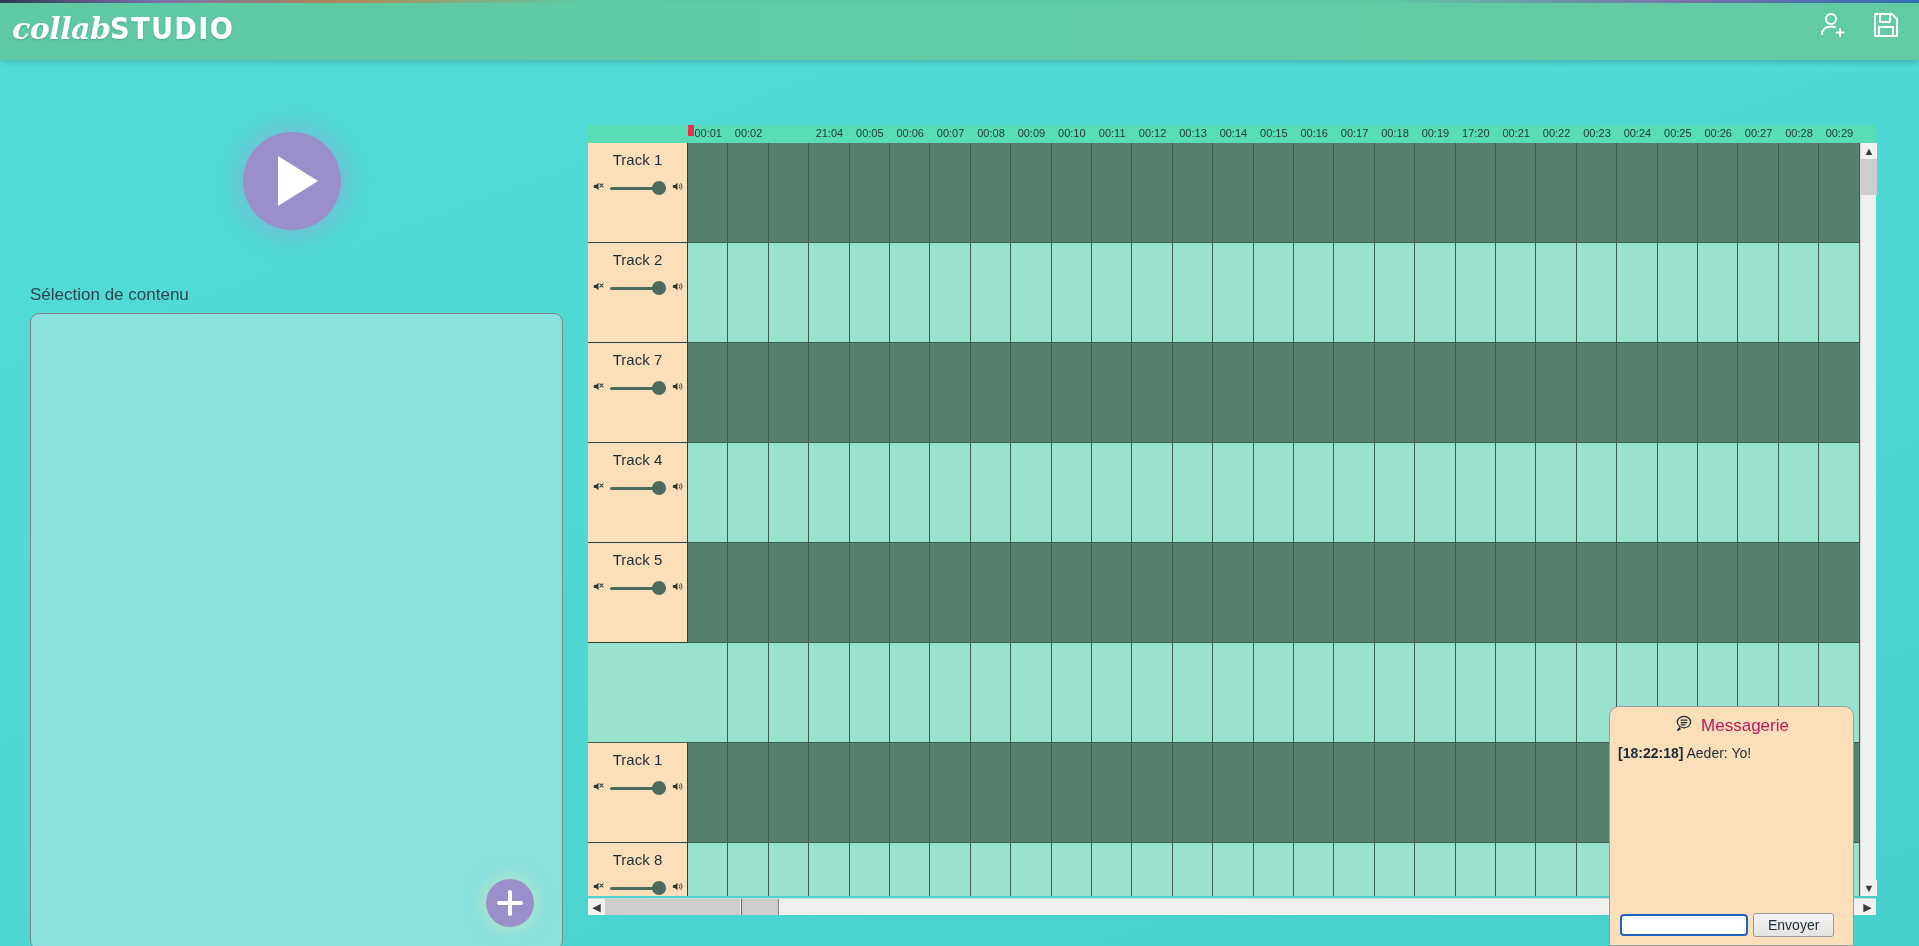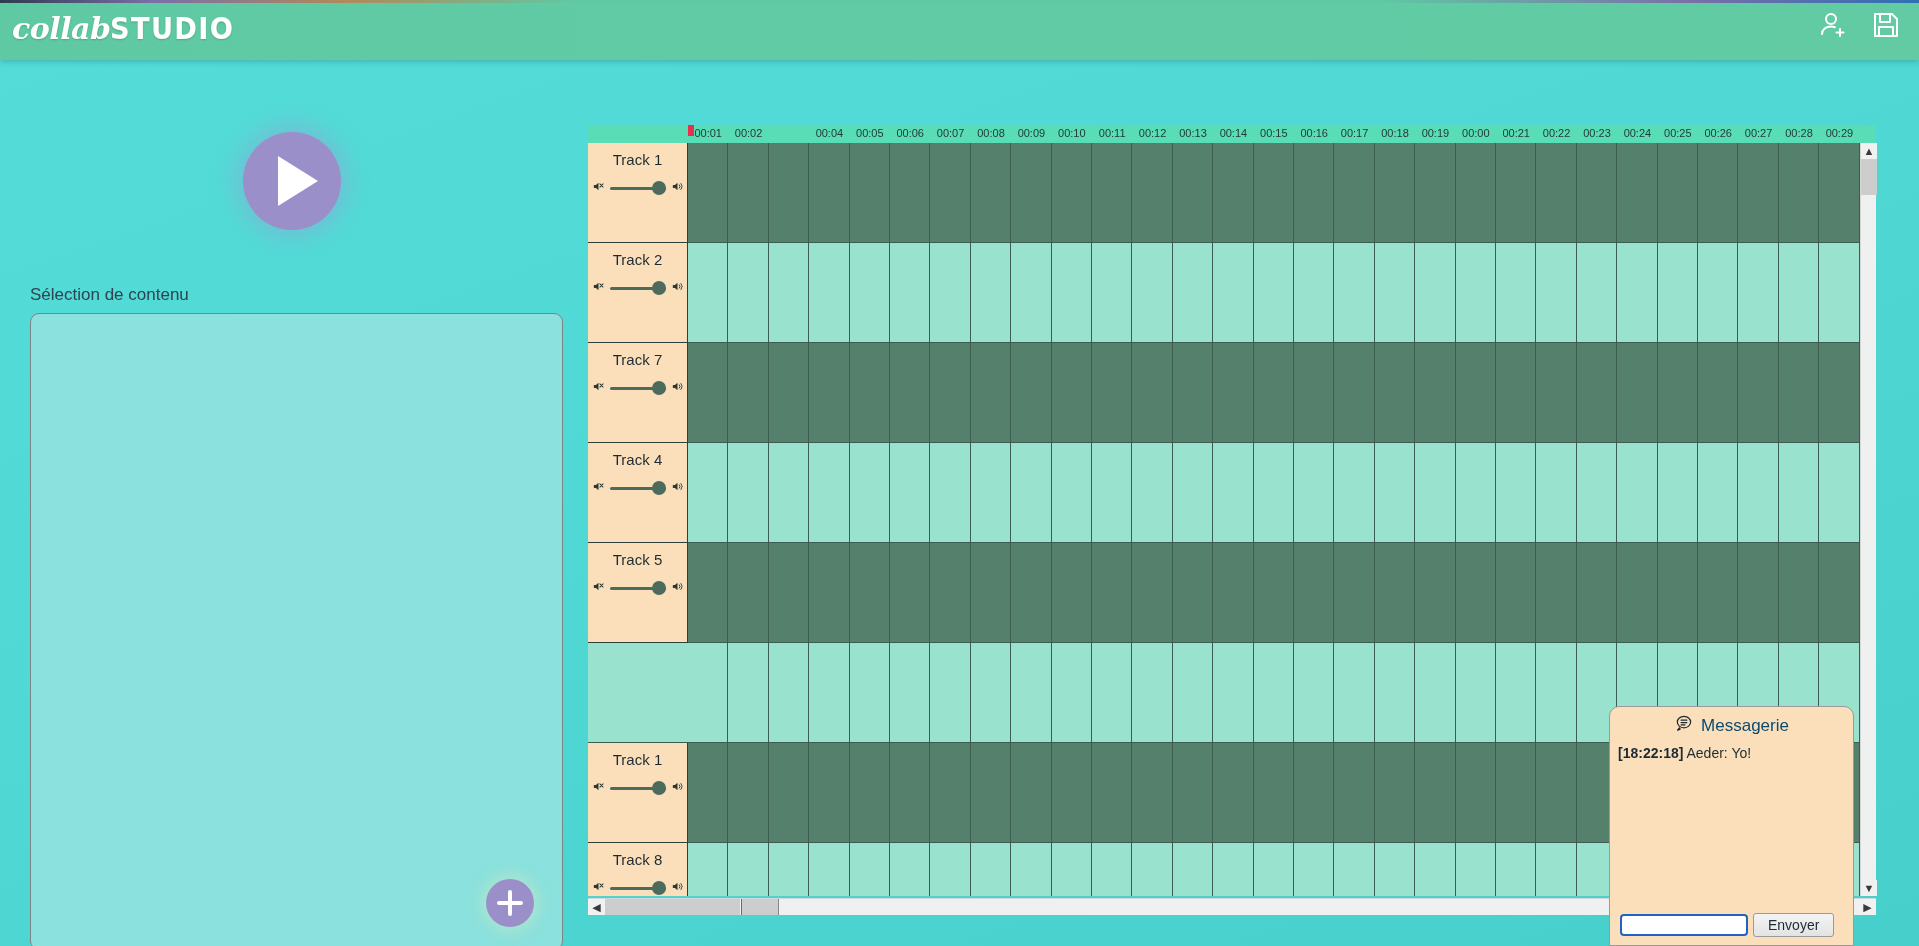--- a/index.html
+++ b/index.html
@@ -347,21 +347,21 @@
     box-sizing: border-box;
     z-index: 30;
   }
   #msg-title {
     display: flex;
     align-items: center;
     justify-content: center;
     gap: 8px;
     padding-top: 7px;
     font-size: 17px;
-    color: #0c4a6e;
+    color: #be185d;
   }
   #msg-list {
     padding: 7px 8px 0 8px;
     font-size: 14px;
     color: #1c2b33;
     height: 160px;
     overflow: hidden;
   }
   .msg-line { margin-bottom: 10px; line-height: 1.25; }
   .msg-time { font-weight: 700; }
@@ -444,37 +444,37 @@
 
 </div>
 
 <div id="daw">
 
   <div id="ruler">
     <div id="playhead-flag"></div>
   <div class="tick-label" style="left: 120.2px;">00:01</div>
       <div class="tick-label" style="left: 160.6px;">00:02</div>
       <div class="tick-label" style="left: 201px; margin-top: 28px;">00:03</div>
-      <div class="tick-label" style="left: 241.4px;">00:04</div>
+      <div class="tick-label" style="left: 241.4px;">21:04</div>
       <div class="tick-label" style="left: 281.8px;">00:05</div>
       <div class="tick-label" style="left: 322.2px;">00:06</div>
       <div class="tick-label" style="left: 362.6px;">00:07</div>
       <div class="tick-label" style="left: 403px;">00:08</div>
       <div class="tick-label" style="left: 443.4px;">00:09</div>
       <div class="tick-label" style="left: 483.8px;">00:10</div>
       <div class="tick-label" style="left: 524.2px;">00:11</div>
       <div class="tick-label" style="left: 564.6px;">00:12</div>
       <div class="tick-label" style="left: 605px;">00:13</div>
       <div class="tick-label" style="left: 645.4px;">00:14</div>
       <div class="tick-label" style="left: 685.8px;">00:15</div>
       <div class="tick-label" style="left: 726.2px;">00:16</div>
       <div class="tick-label" style="left: 766.6px;">00:17</div>
       <div class="tick-label" style="left: 807px;">00:18</div>
       <div class="tick-label" style="left: 847.4px;">00:19</div>
-      <div class="tick-label" style="left: 887.8px;">00:00</div>
+      <div class="tick-label" style="left: 887.8px;">17:20</div>
       <div class="tick-label" style="left: 928.2px;">00:21</div>
       <div class="tick-label" style="left: 968.6px;">00:22</div>
       <div class="tick-label" style="left: 1009px;">00:23</div>
       <div class="tick-label" style="left: 1049.4px;">00:24</div>
       <div class="tick-label" style="left: 1089.8px;">00:25</div>
       <div class="tick-label" style="left: 1130.2px;">00:26</div>
       <div class="tick-label" style="left: 1170.6px;">00:27</div>
       <div class="tick-label" style="left: 1211px;">00:28</div>
       <div class="tick-label" style="left: 1251.4px;">00:29</div>
     </div>

